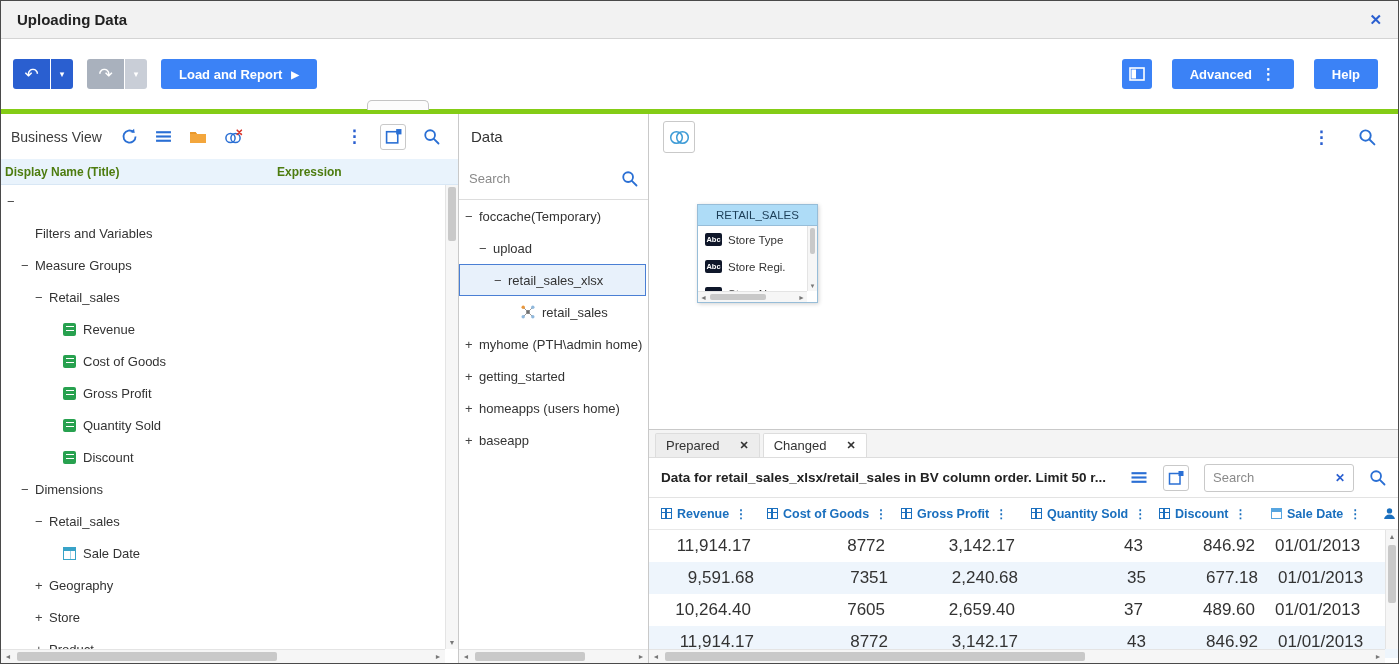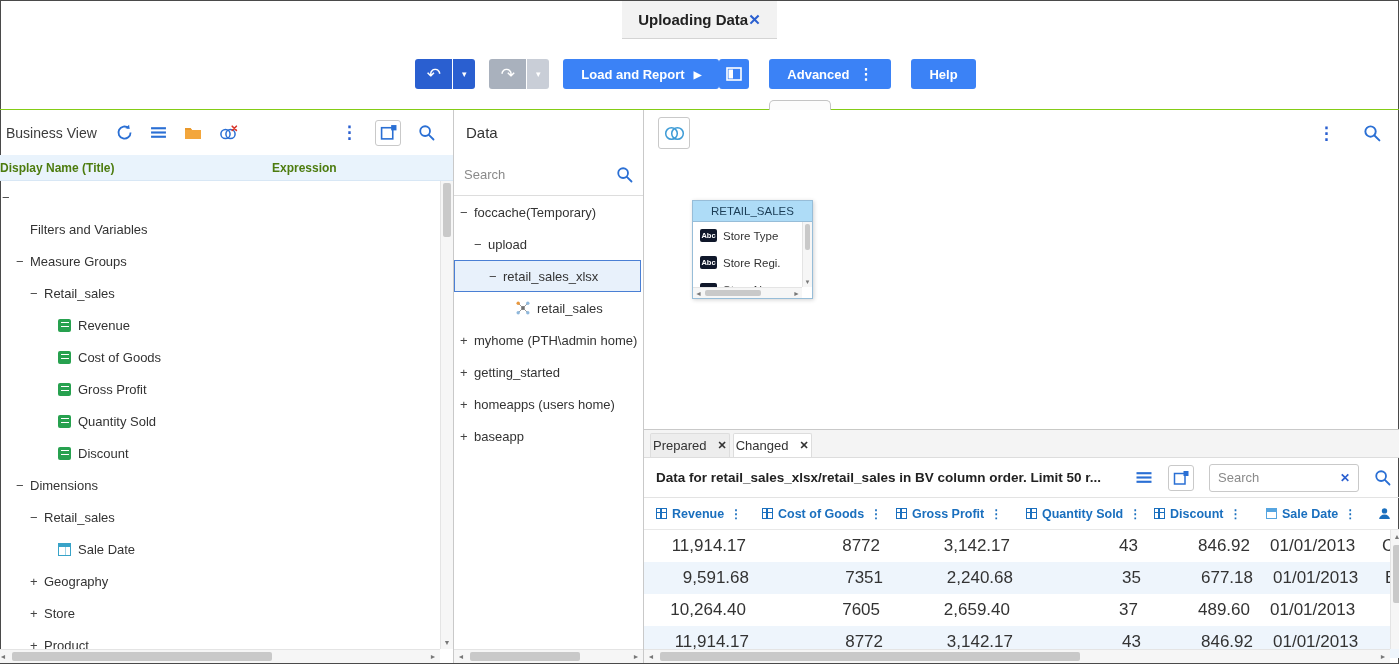--- a/index.html
+++ b/index.html
@@ -1,18 +1,18 @@
 <!DOCTYPE html>
 <html><head>
 <meta charset="utf-8">
 <style>
   *{margin:0;padding:0;box-sizing:border-box;}
   html,body{width:1399px;height:664px;}
   body{font-family:"Liberation Sans",sans-serif;background:#fff;overflow:hidden;}
-  .window{width:100%;height:100%;border:1px solid #4a4a4a;display:flex;flex-direction:column;position:relative;background:#fff;align-items:center;}
+  .window{width:100%;height:100%;border:1px solid #4a4a4a;display:flex;flex-direction:column;position:relative;background:#fff;}
 
   
   .titlebar{height:38px;background:#f2f2f2;border-bottom:1px solid #d4d4d4;display:flex;align-items:center;justify-content:space-between;padding:0 16px;flex:none;}
   .title{font-size:15px;font-weight:bold;color:#222;}
   .close{color:#2a5fd0;font-size:15px;font-weight:bold;cursor:pointer;}
 
   
   .toolbar{height:70px;background:#fff;display:flex;align-items:center;justify-content:space-between;padding:0 12px;flex:none;position:relative;}
   .tb-left{display:flex;align-items:center;gap:14px;}
   .tb-right{display:flex;align-items:center;gap:20px;padding-right:8px;}
@@ -23,21 +23,21 @@
   .sb-main{width:37px;height:30px;border-radius:3px 0 0 3px;display:flex;align-items:center;justify-content:center;font-size:17px;background:#2a5fd0;color:#fff;}
   .sb-caret{width:22px;height:30px;border-radius:0 3px 3px 0;margin-left:1px;font-size:9px;display:flex;align-items:center;justify-content:center;background:#2a5fd0;color:#fff;}
   .splitbtn.disabled .sb-main{background:#a9b1bd;}
   .splitbtn.disabled .sb-caret{background:#c9ced7;}
   .sq{width:30px;padding:0;justify-content:center;}
   .play{font-size:10px;}
   .kebab{font-size:15px;font-weight:bold;}
   .handle{position:absolute;left:366px;bottom:-1px;width:62px;height:10px;background:#fcfcfc;border:1px solid #c4c4c4;border-bottom:none;border-radius:5px 5px 0 0;z-index:5;}
 
   
-  .main{flex:1;display:flex;border-top:1px solid #84cc16;min-height:0;}
+  .main{flex:1;display:flex;border-top:5px solid #84cc16;min-height:0;}
 
   
   .bv-panel{width:458px;flex:none;border-right:1px solid #c9c9c9;display:flex;flex-direction:column;position:relative;min-height:0;overflow:hidden;}
   .bv-header{height:45px;display:flex;align-items:center;padding:0 10px;gap:17px;flex:none;}
   .bv-title{font-size:14px;color:#3c3c3c;margin-right:2px;white-space:nowrap;}
   .icn{color:#2a6fd4;display:inline-flex;align-items:center;cursor:pointer;line-height:0;}
   .bv-right{margin-left:auto;display:flex;align-items:center;gap:17px;padding-right:8px;}
   .kebab-blue{color:#2a5fd0;font-size:17px;font-weight:bold;cursor:pointer;}
   .iconbtn{width:26px;height:26px;border:1px solid #c9c9c9;border-radius:3px;display:inline-flex;align-items:center;justify-content:center;color:#2a6fd4;background:#fff;}
   .bv-cols{height:26px;background:#e9f3fc;display:flex;align-items:center;font-size:12px;font-weight:bold;color:#4d7c0f;flex:none;padding-left:4px;border-bottom:1px solid #d8e7f5;}
@@ -83,21 +83,21 @@
   .field-row{height:27px;display:flex;align-items:center;padding-left:7px;font-size:11.5px;color:#333;white-space:nowrap;cursor:pointer;}
   .abc{width:17px;height:13px;border-radius:2px;background:#0f172a;color:#fff;font-size:7.5px;font-weight:bold;display:flex;align-items:center;justify-content:center;margin-right:6px;flex:none;}
   .tnode .vscroll{width:10px;top:21px;bottom:11px;right:0;}
   .tnode .hscroll{height:11px;right:10px;}
   .tnode .harrow{width:11px;}
   .tnode .varrow{height:10px;font-size:6px;}
 
   
   .preview{height:234px;flex:none;border-top:1px solid #c9c9c9;display:flex;flex-direction:column;position:relative;overflow:hidden;}
   .tabbar{height:28px;background:#f4f4f4;border-bottom:1px solid #ddd;display:flex;align-items:stretch;padding-left:6px;gap:3px;flex:none;}
-  .tab{display:flex;align-items:center;gap:11px;padding:0 2px;font-size:13px;color:#333;border:1px solid #ddd;border-bottom:none;background:#ededed;margin-top:3px;border-radius:2px 2px 0 0;cursor:pointer;white-space:nowrap;}
+  .tab{display:flex;align-items:center;gap:20px;padding:0 10px;font-size:13px;color:#333;border:1px solid #ddd;border-bottom:none;background:#ededed;margin-top:3px;border-radius:2px 2px 0 0;cursor:pointer;white-space:nowrap;}
   .tab.active{background:#fff;}
   .tabx{font-size:11px;font-weight:bold;color:#333;cursor:pointer;}
   .statusrow{height:40px;display:flex;align-items:center;padding:0 12px;gap:15px;border-bottom:1px solid #e3e3e3;flex:none;}
   .status{font-size:13.5px;font-weight:bold;color:#222;flex:1;white-space:nowrap;overflow:hidden;text-overflow:ellipsis;}
   .searchbox{width:150px;height:28px;border:1px solid #c9c9c9;border-radius:3px;display:flex;align-items:center;padding:0 8px;gap:6px;flex:none;}
   .searchbox input{flex:1;min-width:0;border:none;outline:none;font-size:13px;font-family:inherit;}
   .searchbox input::placeholder{color:#8a8a8a;}
   .sb-x{color:#2a5fd0;font-size:12px;font-weight:bold;cursor:pointer;}
   .grid-head{height:32px;display:flex;align-items:center;flex:none;border-bottom:1px solid #e8e8e8;padding-left:6px;}
   .ghcell{display:flex;align-items:center;gap:5px;font-size:12.5px;font-weight:bold;color:#1a6fbe;padding:0 6px;flex:none;overflow:hidden;white-space:nowrap;cursor:pointer;}

